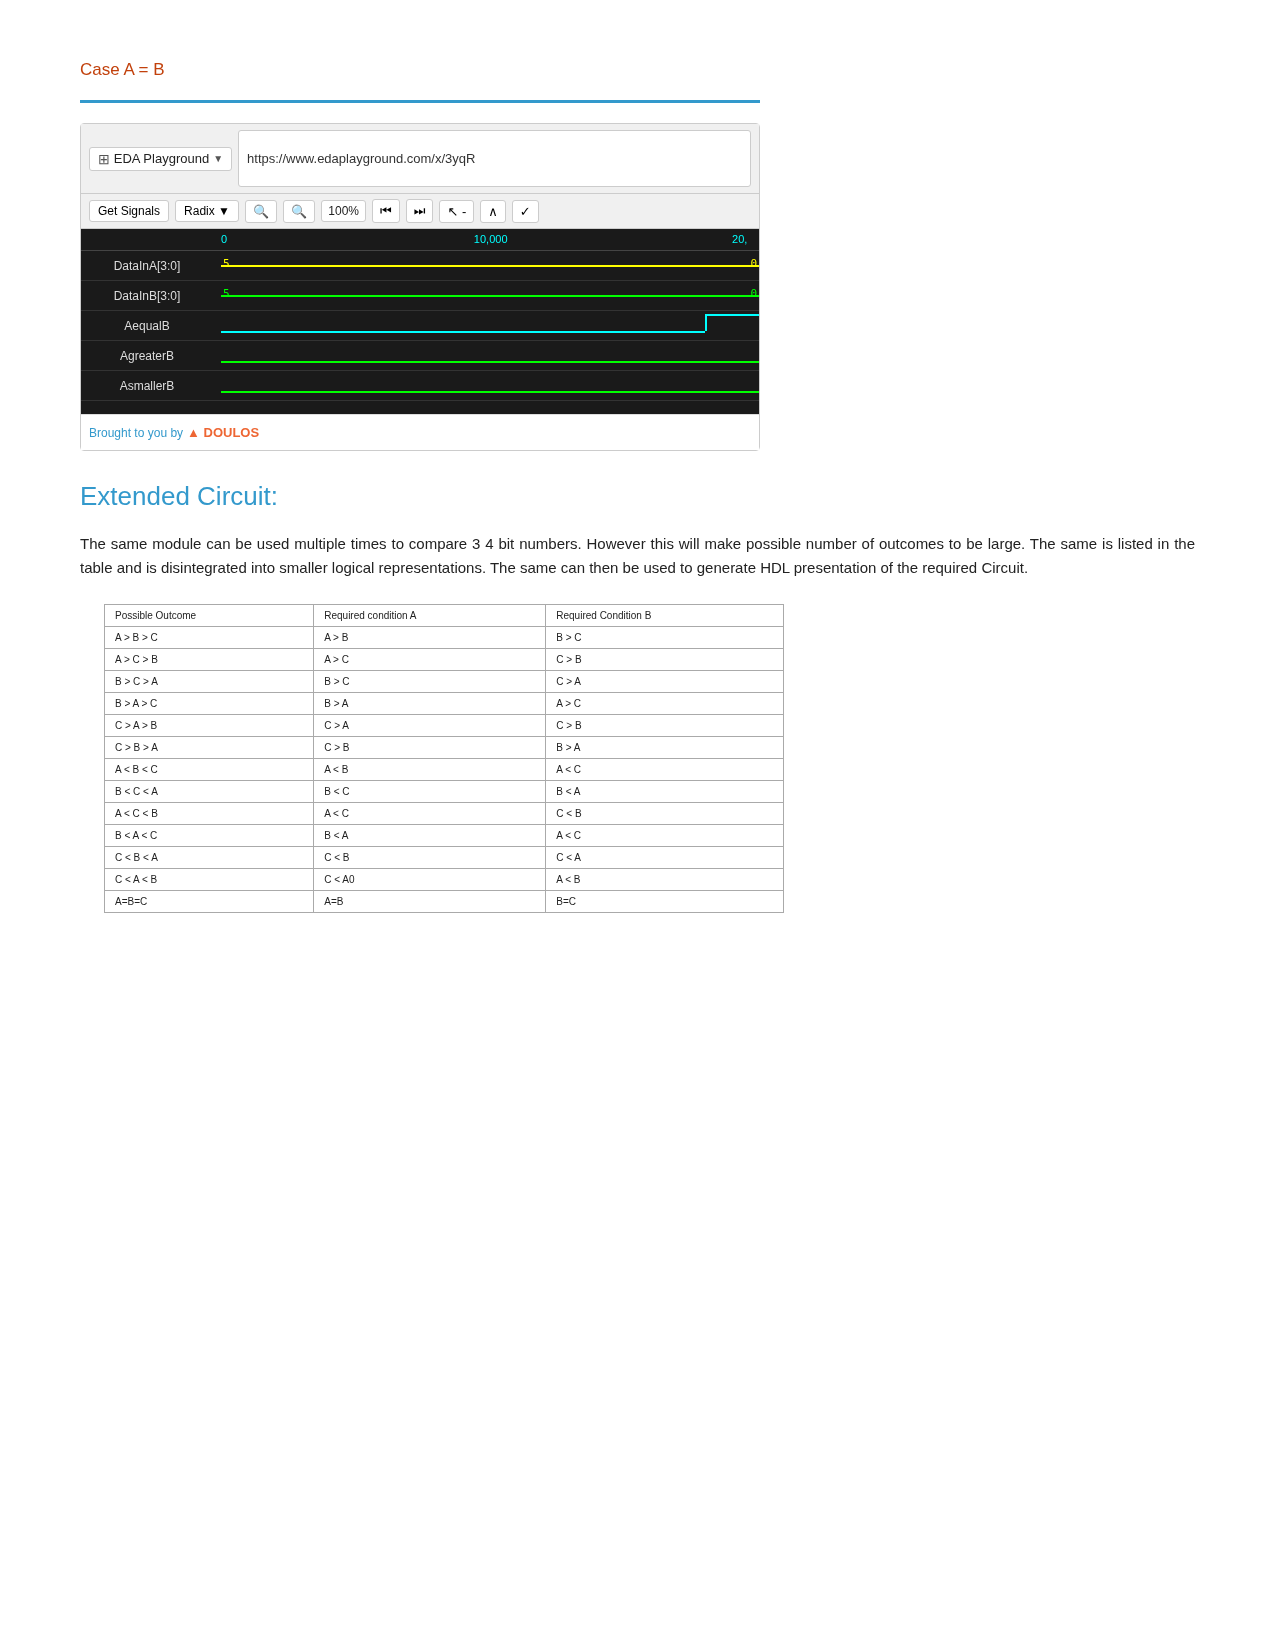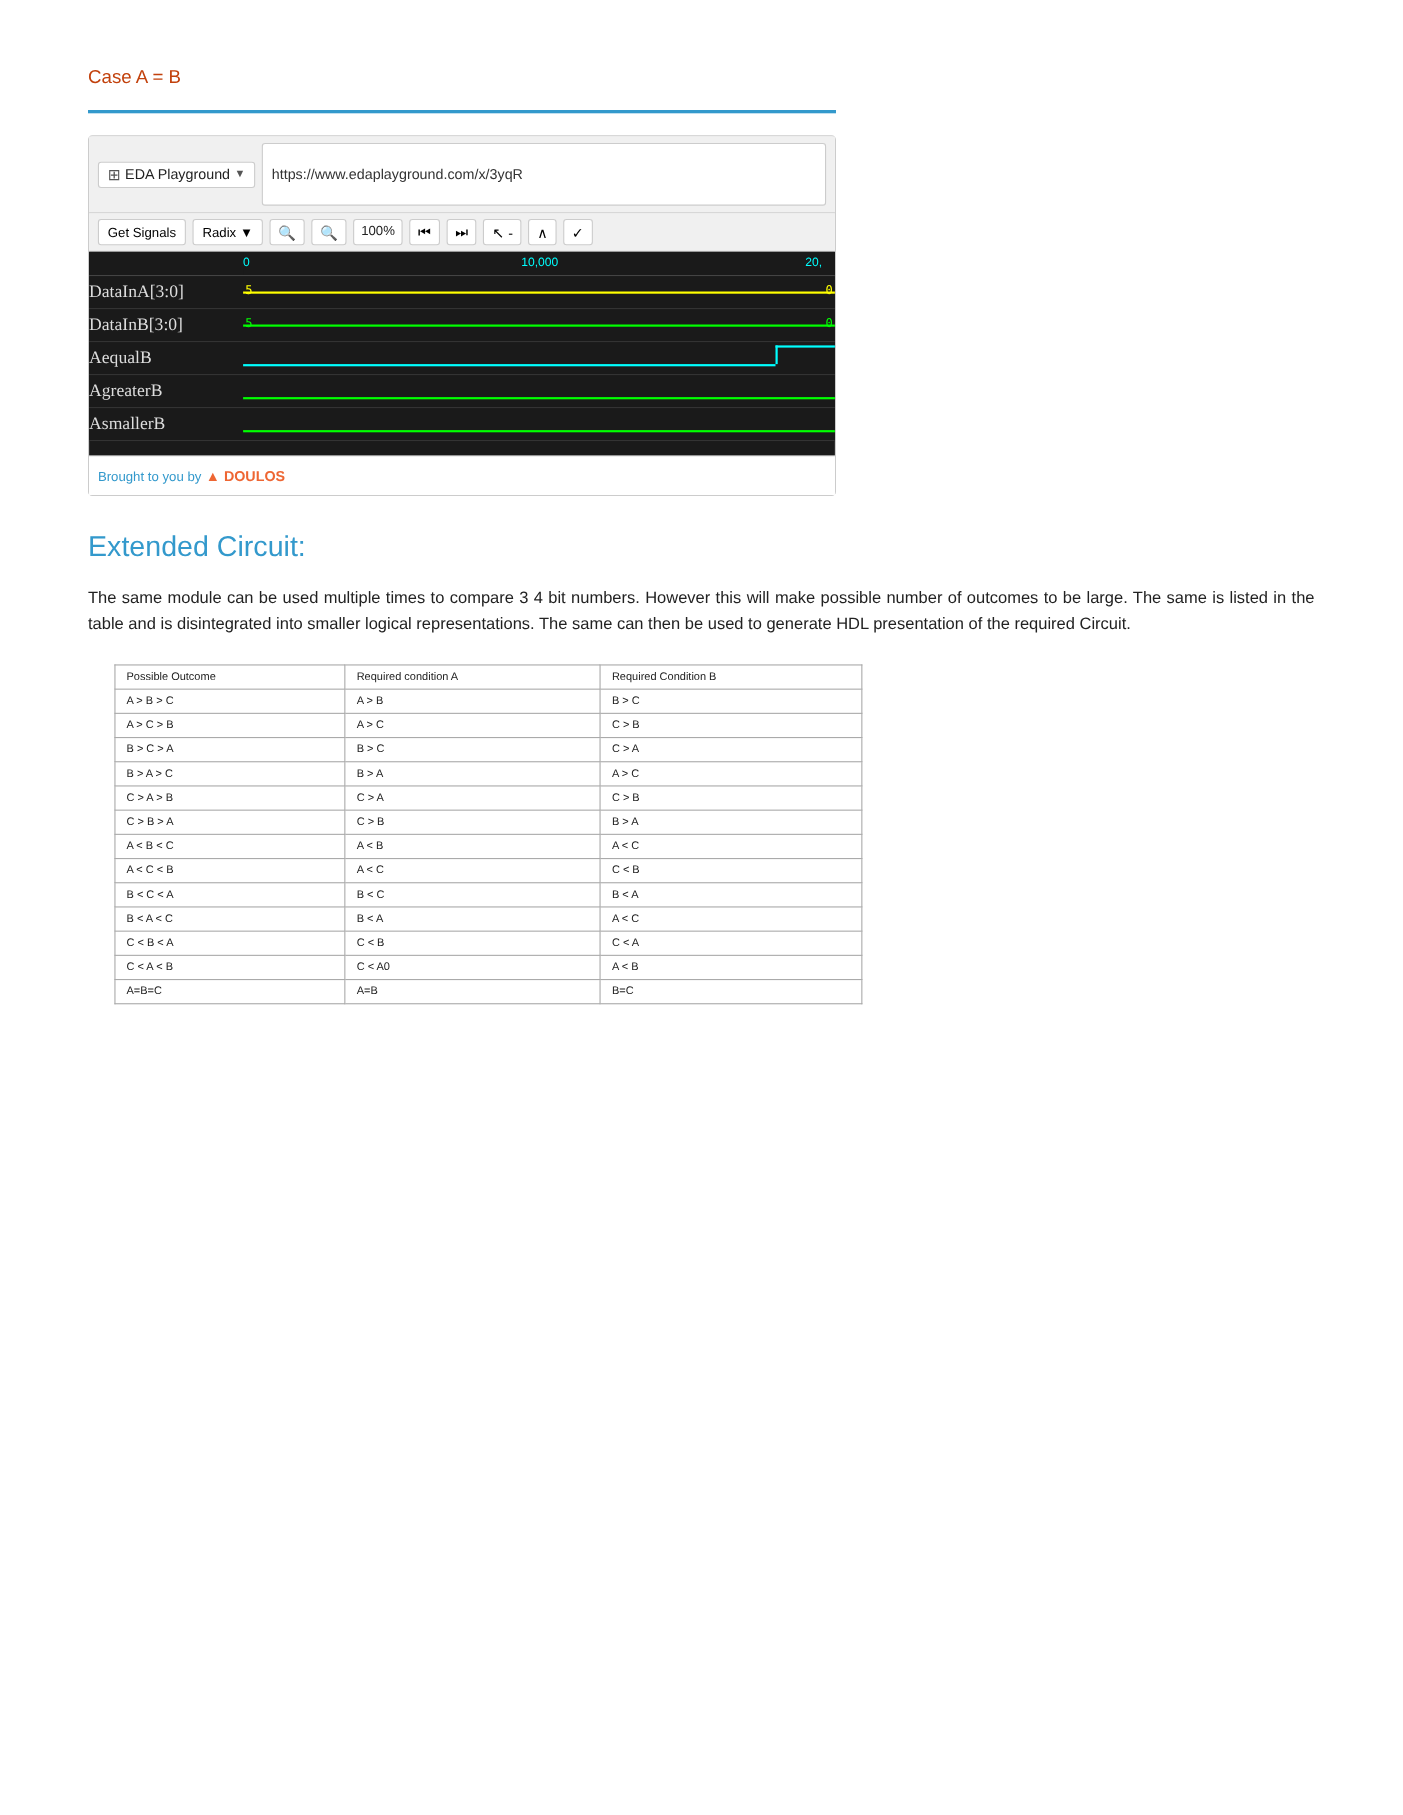--- a/index.html
+++ b/index.html
@@ -62,20 +62,21 @@
       background: #fff;
       border: 1px solid #ccc;
       border-radius: 3px;
       padding: 20px 8px;
       font-size: 13px;
       color: #333;
     }
 
     .waveform-toolbar {
       display: flex;
+      align-items: center;
       padding: 5px 8px;
       background: #f0f0f0;
       border-bottom: 1px solid #ccc;
       gap: 6px;
     }
 
     .wf-btn {
       background: #fff;
       border: 1px solid #ccc;
       border-radius: 3px;
@@ -142,24 +143,24 @@
     .wf-row {
       display: flex;
       align-items: center;
       height: 30px;
       border-bottom: 1px solid #333;
     }
 
     .wf-signal-name {
       width: 140px;
       color: #ddd;
-      font-size: 16px;
-      text-align: left;
+      font-size: 12px;
+      text-align: center;
       padding-right: 8px;
-      font-family: Liberation Serif, serif;
+      font-family: Liberation Sans, sans-serif;
     }
 
     .wf-signal-area {
       flex: 1;
       height: 100%;
       position: relative;
       overflow: hidden;
     }
 
     
@@ -493,30 +494,30 @@
         <td>C &gt; B &gt; A</td>
         <td>C &gt; B</td>
         <td>B &gt; A</td>
       </tr>
       <tr>
         <td>A &lt; B &lt; C</td>
         <td>A &lt; B</td>
         <td>A &lt; C</td>
       </tr>
       <tr>
+        <td>B &lt; C &lt; A</td>
+        <td>B &lt; C</td>
+        <td>B &lt; A</td>
+      </tr>
+      <tr>
         <td>A &lt; C &lt; B</td>
         <td>A &lt; C</td>
         <td>C &lt; B</td>
       </tr>
       <tr>
-        <td>B &lt; C &lt; A</td>
-        <td>B &lt; C</td>
-        <td>B &lt; A</td>
-      </tr>
-      <tr>
         <td>B &lt; A &lt; C</td>
         <td>B &lt; A</td>
         <td>A &lt; C</td>
       </tr>
       <tr>
         <td>C &lt; B &lt; A</td>
         <td>C &lt; B</td>
         <td>C &lt; A</td>
       </tr>
       <tr>

